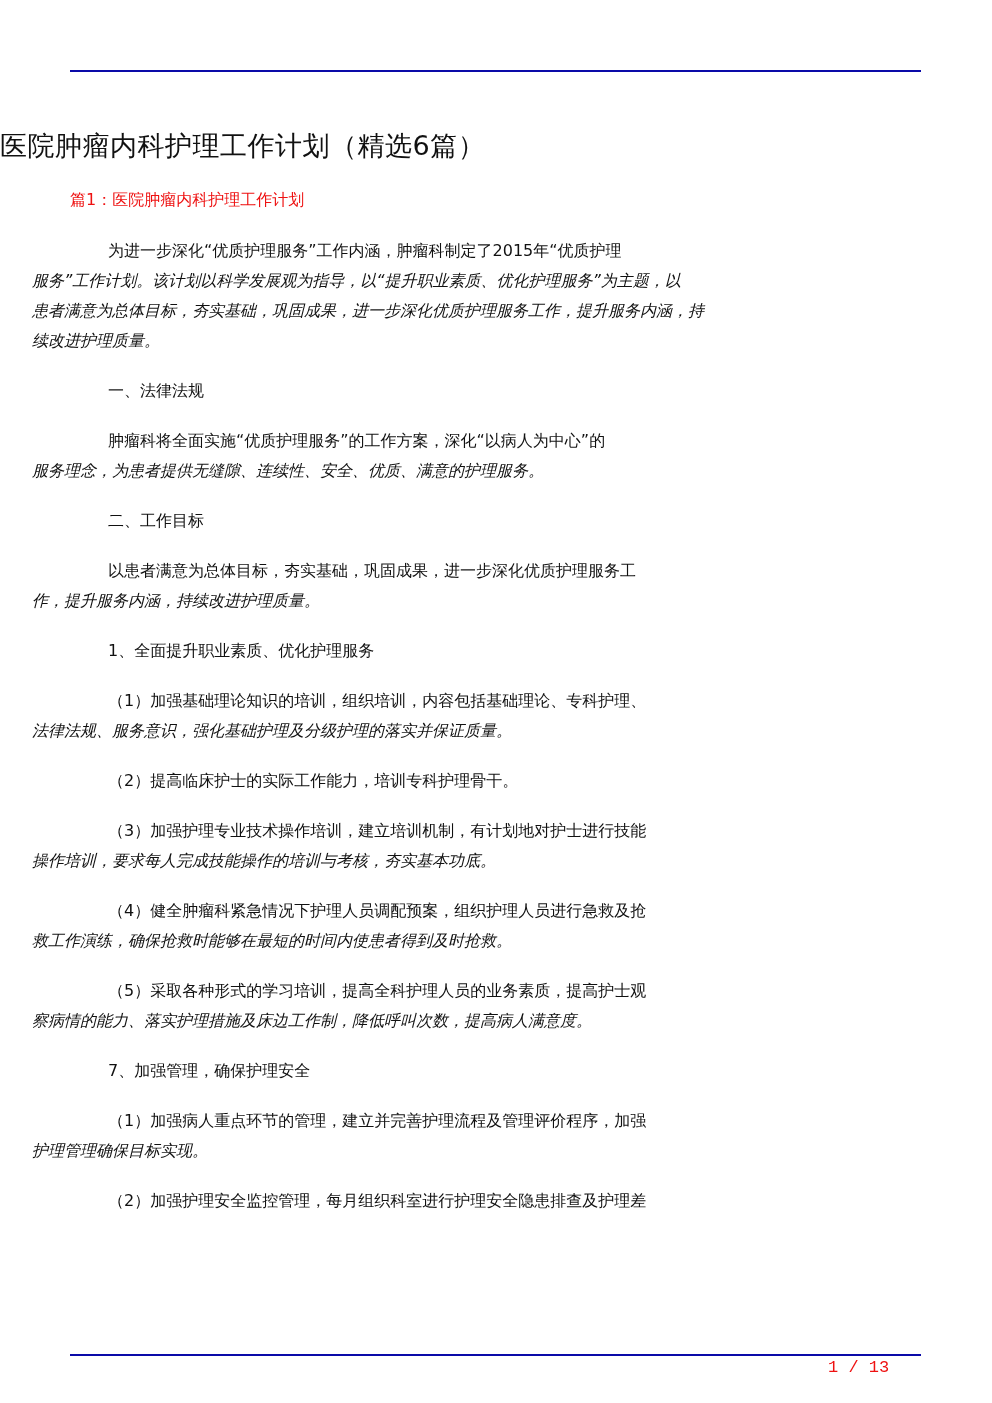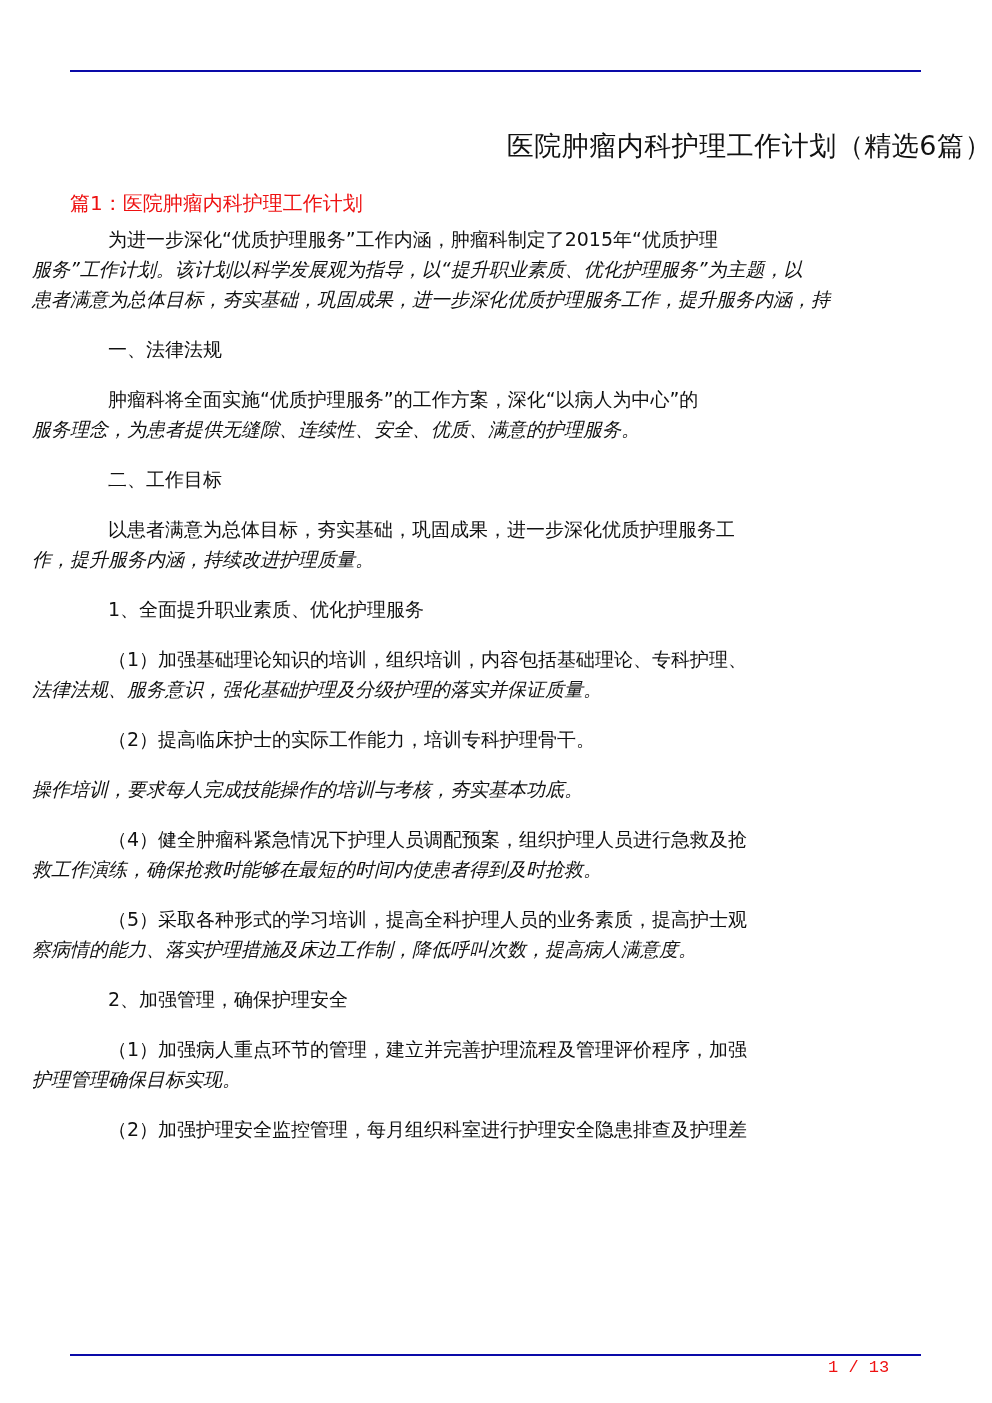--- a/index.html
+++ b/index.html
@@ -1,44 +1,45 @@
 <!DOCTYPE html>
 <html><head>
   <meta charset="utf-8">
   <style>
     html, body { margin: 0; padding: 0; background: #ffffff; }
     body { width: 992px; height: 1403px; position: relative; overflow: hidden;
            font-family: "DejaVu Sans", "Liberation Sans", sans-serif; color: #111111; }
     .rule { position: absolute; left: 70px; width: 851px; height: 2px; background: #0a0aa8; }
     .rule.top { top: 70px; }
     .rule.bottom { top: 1354px; }
-    .title { position: absolute; top: 128px; left: 0; width: 992px; text-align: right;
+    .title { position: absolute; top: 128px; left: 0; width: 992px; text-align: left;
              font-size: 27px; color: #111; letter-spacing: 0.5px; }
-    .section-heading { position: absolute; top: 190px; left: 70px; font-size: 20px; color: #ee1111; }
-    .content { position: absolute; top: 224px; left: 70px; width: 845px; font-size: 19px; line-height: 30px; }
+    .section-heading { position: absolute; top: 190px; left: 70px; font-size: 16px; color: #ee1111; }
+    .content { position: absolute; top: 236px; left: 70px; width: 845px; font-size: 16px; line-height: 30px; }
     .para { margin: 0 0 20px 0; text-indent: 38px; }
     .para .ln { display: block; white-space: nowrap; }
     .para .ln.cont { text-indent: 0; margin-left: -38px; font-style: italic; }
     .page-number { position: absolute; top: 1358px; left: 828px; font-size: 17px; color: #ee1111;
                    font-family: Liberation Mono, monospace; }
   </style>
 </head>
 <body>
 
 <div class="rule top"></div>
 
 <div class="title">医院肿瘤内科护理工作计划（精选6篇）</div>
 
 <div class="section-heading">篇1：医院肿瘤内科护理工作计划</div>
 
 <div class="content" id="content">
     <p class="para">
       <span class="ln">为进一步深化“优质护理服务”工作内涵，肿瘤科制定了2015年“优质护理</span>
       <span class="ln cont">服务”工作计划。该计划以科学发展观为指导，以“提升职业素质、优化护理服务”为主题，以</span>
       <span class="ln cont">患者满意为总体目标，夯实基础，巩固成果，进一步深化优质护理服务工作，提升服务内涵，持</span>
+      <span class="ln cont">续改进护理质量。</span>
     </p>
     <p class="para">
       <span class="ln">一、法律法规</span>
     </p>
     <p class="para">
       <span class="ln">肿瘤科将全面实施“优质护理服务”的工作方案，深化“以病人为中心”的</span>
       <span class="ln cont">服务理念，为患者提供无缝隙、连续性、安全、优质、满意的护理服务。</span>
     </p>
     <p class="para">
       <span class="ln">二、工作目标</span>
@@ -51,32 +52,33 @@
       <span class="ln">1、全面提升职业素质、优化护理服务</span>
     </p>
     <p class="para">
       <span class="ln">（1）加强基础理论知识的培训，组织培训，内容包括基础理论、专科护理、</span>
       <span class="ln cont">法律法规、服务意识，强化基础护理及分级护理的落实并保证质量。</span>
     </p>
     <p class="para">
       <span class="ln">（2）提高临床护士的实际工作能力，培训专科护理骨干。</span>
     </p>
     <p class="para">
+      <span class="ln">（3）加强护理专业技术操作培训，建立培训机制，有计划地对护士进行技能</span>
       <span class="ln cont">操作培训，要求每人完成技能操作的培训与考核，夯实基本功底。</span>
     </p>
     <p class="para">
       <span class="ln">（4）健全肿瘤科紧急情况下护理人员调配预案，组织护理人员进行急救及抢</span>
       <span class="ln cont">救工作演练，确保抢救时能够在最短的时间内使患者得到及时抢救。</span>
     </p>
     <p class="para">
       <span class="ln">（5）采取各种形式的学习培训，提高全科护理人员的业务素质，提高护士观</span>
       <span class="ln cont">察病情的能力、落实护理措施及床边工作制，降低呼叫次数，提高病人满意度。</span>
     </p>
     <p class="para">
-      <span class="ln">2、加强管理，确保护理安全</span>
+      <span class="ln">7、加强管理，确保护理安全</span>
     </p>
     <p class="para">
       <span class="ln">（1）加强病人重点环节的管理，建立并完善护理流程及管理评价程序，加强</span>
       <span class="ln cont">护理管理确保目标实现。</span>
     </p>
     <p class="para">
       <span class="ln">（2）加强护理安全监控管理，每月组织科室进行护理安全隐患排查及护理差</span>
     </p>
   </div>
 

